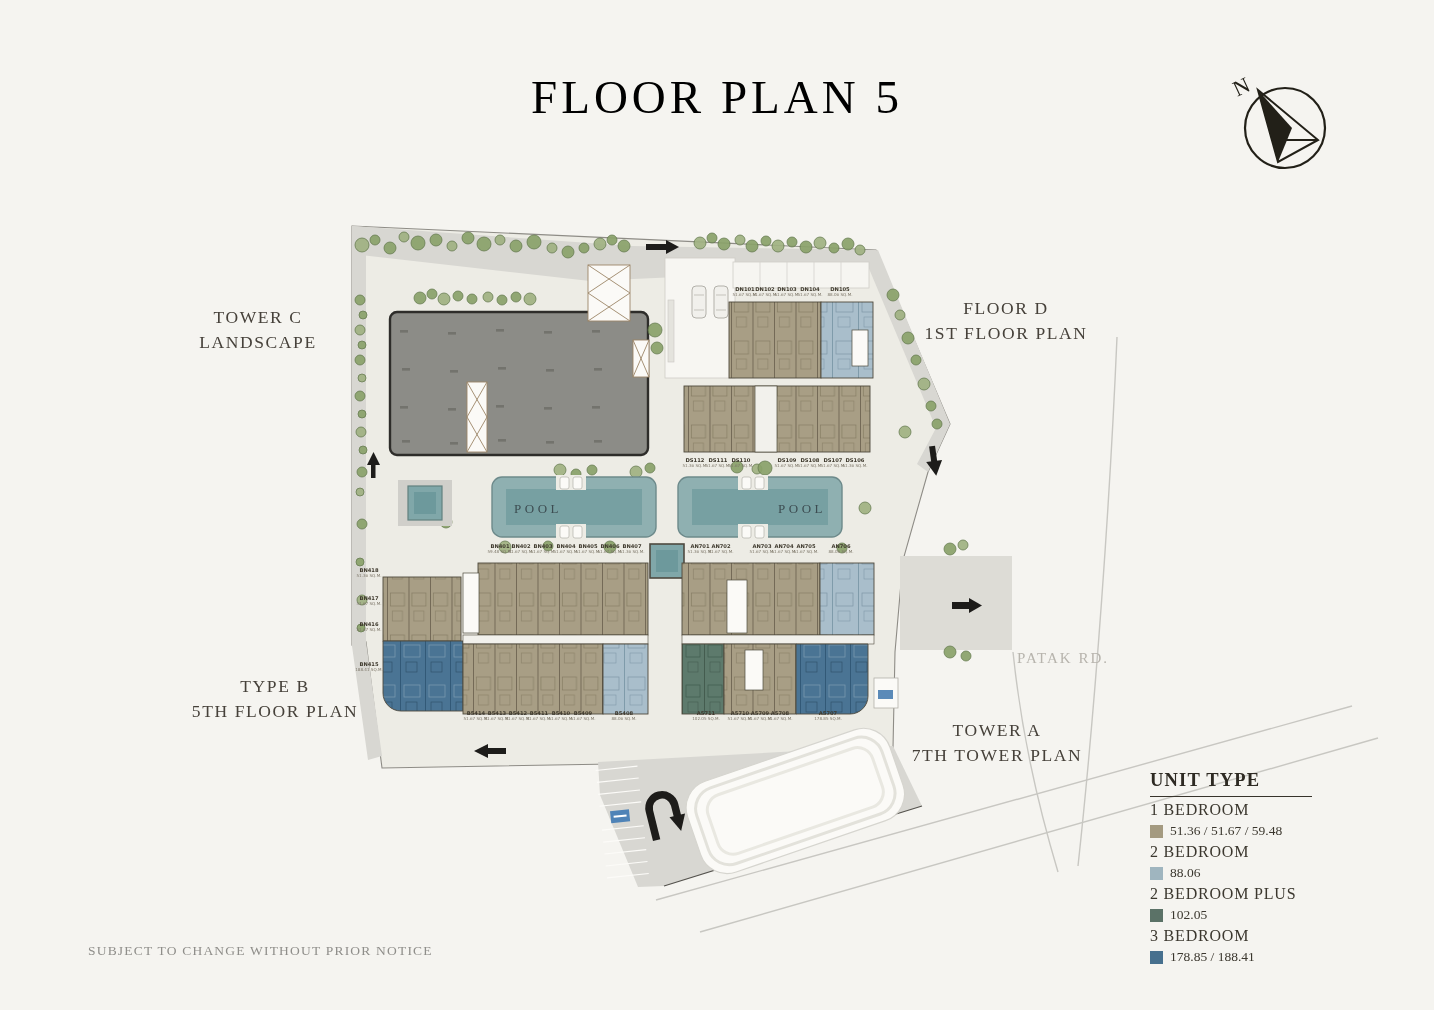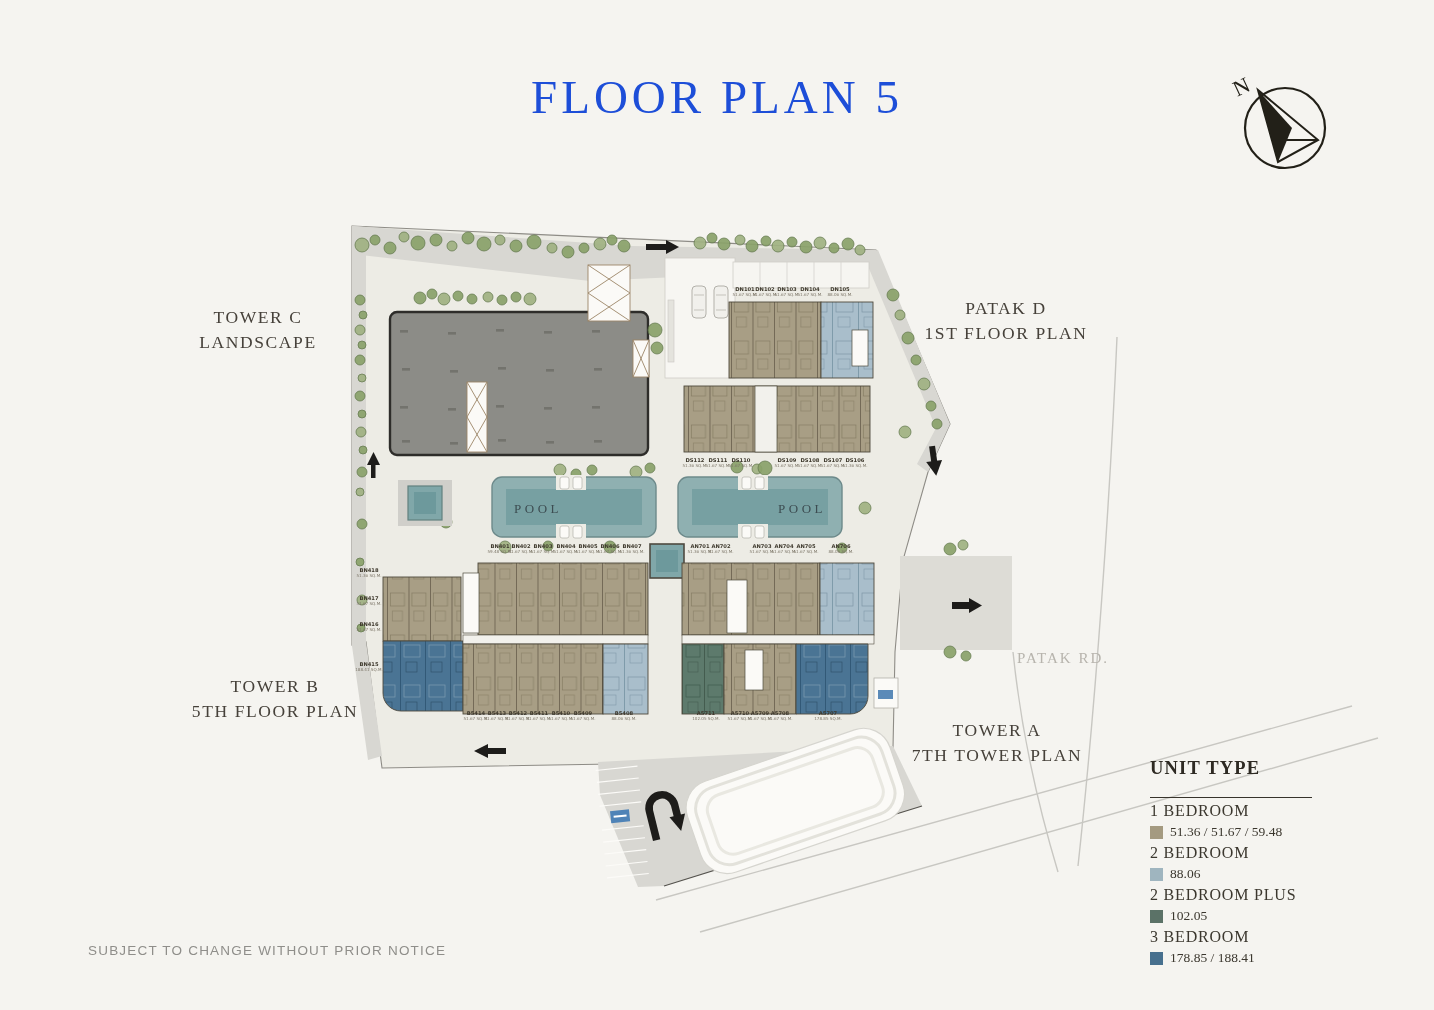--- a/index.html
+++ b/index.html
@@ -1,32 +1,32 @@
 <!DOCTYPE html>
 <html><head>
 <meta charset="utf-8">
 <style>
   html,body{margin:0;padding:0;background:#f5f4f0;}
   .stage{position:relative;width:1434px;height:1010px;background:#f5f4f0;overflow:hidden;
          font-family:"Liberation Serif", serif;color:#2b2a25;}
   .title{position:absolute;left:0;top:70px;width:1434px;text-align:center;
-         font-size:47px;letter-spacing:4px;color:#1d4ed8;font-weight:500;}
+         font-size:47px;letter-spacing:4px;color:#000000;font-weight:500;}
   .tower-label{position:absolute;text-align:center;font-size:17.5px;letter-spacing:1.6px;
                color:#46413a;line-height:1.45;}
   .tl-c{left:146px;top:305px;width:224px;}
   .tl-d{left:898px;top:296px;width:216px;}
   .tl-b{left:158px;top:674px;width:234px;}
   .tl-a{left:884px;top:682px;width:226px;margin-top:36px;}
   .legend{position:absolute;left:1150px;top:758px;width:200px;color:#3b372e;}
-  .legend h3{margin:0 0 4px 0;font-size:18.5px;letter-spacing:1.2px;color:#2e2a23;
-             border-bottom:1.6px solid #37332b;padding-bottom:18px;width:162px;font-weight:700;}
+  .legend h3{margin:12px 0 4px 0;font-size:18.5px;letter-spacing:1.2px;color:#2e2a23;
+             border-bottom:1.6px solid #37332b;padding-bottom:5px;width:162px;font-weight:700;}
   .legend .li-label{font-size:16px;letter-spacing:.8px;margin-top:4px;}
   .legend .li-value{display:flex;align-items:center;gap:7px;font-size:13.5px;margin-top:4px;}
   .swatch{width:13px;height:13px;display:inline-block;flex:0 0 13px;}
-  .disclaimer{position:absolute;left:88px;top:943px;font-family:Liberation Sans, sans-serif;
+  .disclaimer{position:absolute;left:88px;top:943px;font-family:Liberation Serif, serif;
               font-size:13.5px;letter-spacing:1.2px;color:#8f8e8a;}
   .compass{position:absolute;left:1228px;top:68px;}
   svg text{font-family:"Liberation Serif", serif;}
   .unit-name{font-family:"DejaVu Sans",sans-serif;font-size:5.2px;font-weight:bold;fill:#3e392d;text-anchor:middle;}
   .unit-area{font-family:"DejaVu Sans",sans-serif;font-size:4.1px;fill:#7d7668;text-anchor:middle;}
   .pool-text{font-size:13px;letter-spacing:3.5px;fill:#3d4d52;text-anchor:middle;}
   .road-text{font-size:15px;letter-spacing:2px;fill:#b7b4ad;text-anchor:middle;}
 </style>
 </head>
 <body>
@@ -426,25 +426,25 @@
     <path d="M30,22 L64,60 L50,94 Z" fill="#222018"></path>
     <path d="M50,72 L90,72" stroke="#222018" stroke-width="2"></path>
     <text x="6" y="26" font-size="22" fill="#222018" transform="rotate(-25 14 20)">N</text>
   </svg>
 
   <div class="tower-label tl-c">
     <div>TOWER C</div>
       <div>LANDSCAPE</div>
   </div>
   <div class="tower-label tl-d">
-    <div>PATAK D</div>
+    <div>FLOOR D</div>
       <div>1ST FLOOR PLAN</div>
   </div>
   <div class="tower-label tl-b">
-    <div>TOWER B</div>
+    <div>TYPE B</div>
       <div>5TH FLOOR PLAN</div>
   </div>
   <div class="tower-label tl-a">
     <div>TOWER A</div>
       <div>7TH TOWER PLAN</div>
   </div>
 
   <div class="legend">
     <h3>UNIT TYPE</h3>
     <div class="li-label">1 BEDROOM</div>

